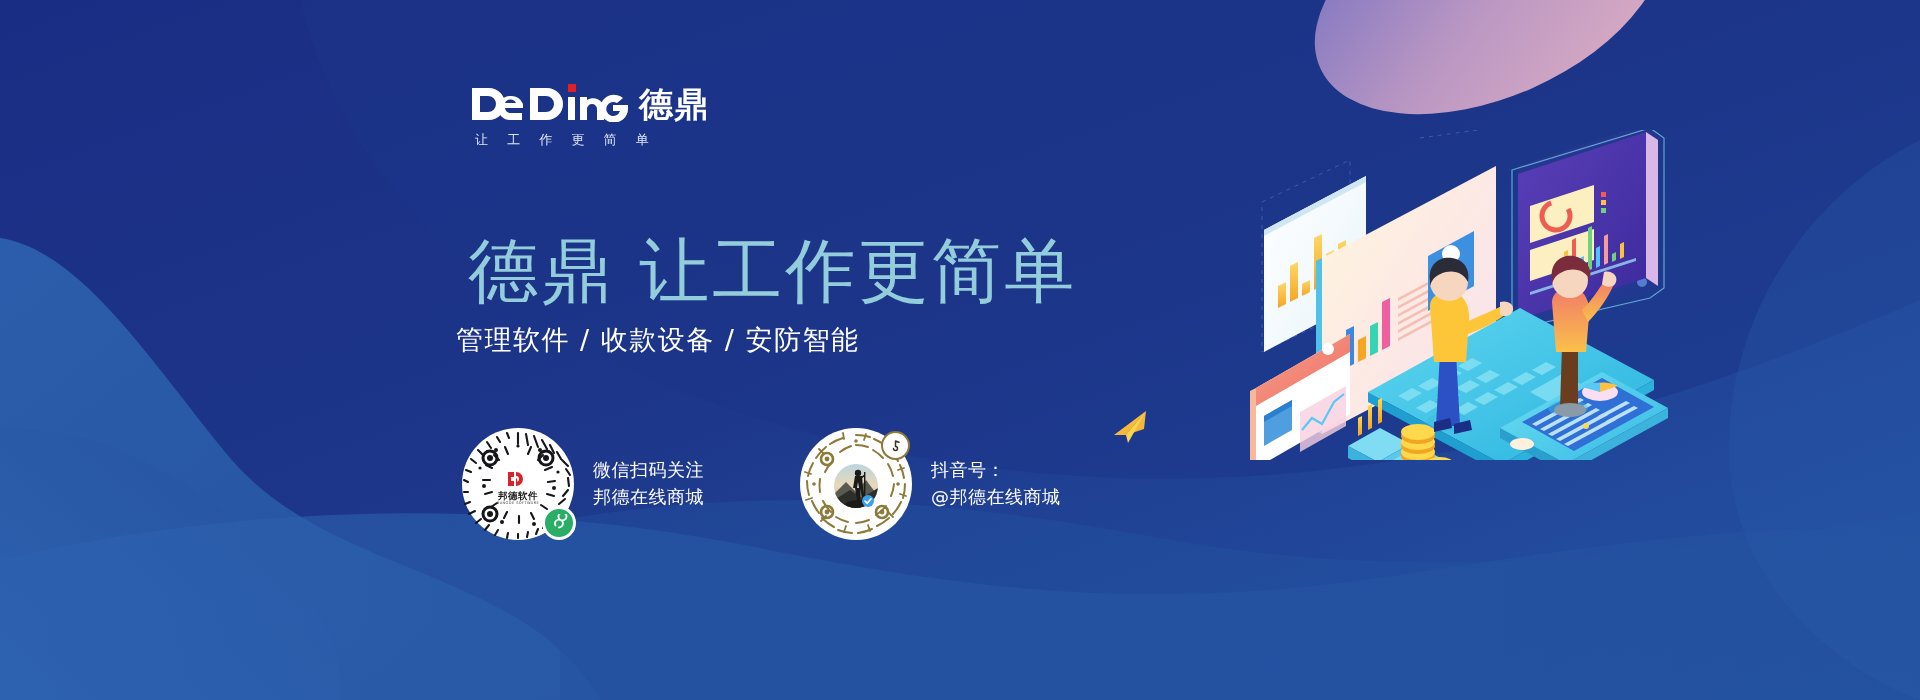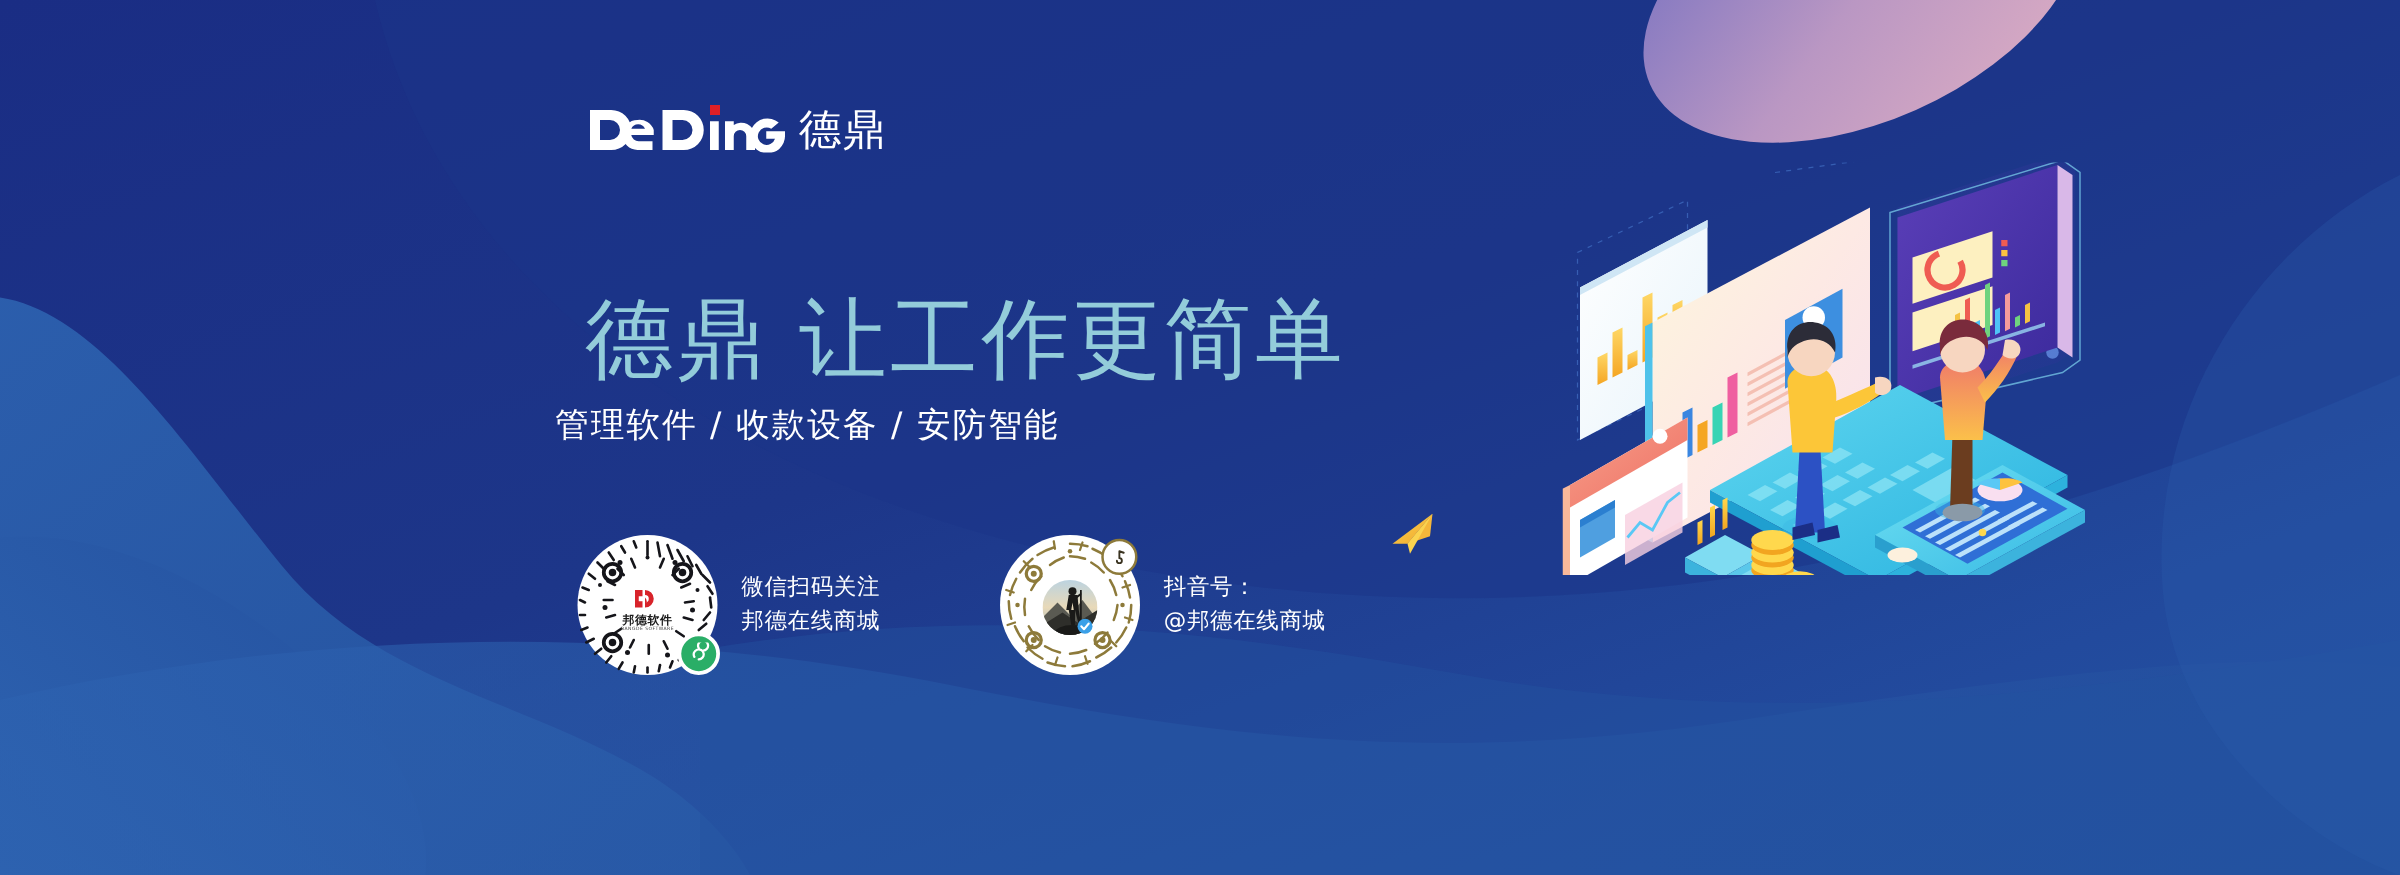--- a/index.html
+++ b/index.html
@@ -15,39 +15,39 @@
     width:1920px; height:700px;
     overflow:hidden;
     background:linear-gradient(135deg,#1b2f86 0%,#1c3387 40%,#21459c 75%,#23519f 100%);
   }
   .bg-layer { position:absolute; inset:0; width:100%; height:100%; }
 
   
   #logo-block { position:absolute; left:470px; top:78px; width:320px; }
   #logo-row { display:flex; align-items:flex-end; gap:9px; position:relative; }
   #logo-wordmark { position:relative; display:block; }
-  #logo-cn { color:#ffffff; font-size:34px; font-weight:normal; line-height:1;
+  #logo-cn { color:#ffffff; font-size:34px; font-weight:bold; line-height:1;
              letter-spacing:1px; padding-bottom:1px;
              font-family:"DejaVu Sans","Liberation Sans",sans-serif; }
   #logo-tagline {
     margin-top:9px; margin-left:5px;
     color:#dfe6f6; font-size:13px; letter-spacing:7.5px;
     font-family:"DejaVu Sans","Liberation Sans",sans-serif;
     white-space:nowrap;
   }
 
   
   #headline {
     position:absolute; left:468px; top:232px;
     font-size:70px; line-height:1.12; letter-spacing:3px;
     color:#93ccda; white-space:nowrap;
     font-family:"DejaVu Sans","Liberation Sans",sans-serif;
   }
   #subtitle {
-    position:absolute; left:444px; top:322px;
+    position:absolute; left:456px; top:322px;
     font-size:27px; letter-spacing:1.5px; color:#ffffff;
     white-space:nowrap;
     font-family:"DejaVu Sans","Liberation Sans",sans-serif;
   }
 
   
   #qr-row { position:absolute; left:462px; top:428px; display:flex; gap:96px; }
   .qr-item { display:flex; align-items:center; gap:19px; }
   .qr-code { position:relative; width:112px; height:112px; flex:0 0 112px; }
   .qr-disc { position:absolute; inset:0; border-radius:50%; background:#ffffff; }
@@ -384,20 +384,21 @@
                    L127,42 L127,31 A5,5 0 0,0 117,31 L117,42 Z"></path>
 
           <path d="M158,30 A14,14 0 1,1 153,20 L147,25 A7,7 0 1,0 150,33
                    L143,33 L143,27 L158,27 Z"></path>
         </g>
 
         <rect x="98" y="6" width="8" height="8" fill="#e01f26"></rect>
       </svg>
       <div id="logo-cn">德鼎</div>
     </div>
+    <div id="logo-tagline">让 工 作 更 简 单</div>
   </div>
 
   <div id="headline">德鼎 让工作更简单</div>
   <div id="subtitle">管理软件 / 收款设备 / 安防智能</div>
 
   <div id="qr-row">
 
     <div class="qr-item">
       <div class="qr-code">
         <div class="qr-disc"></div>

